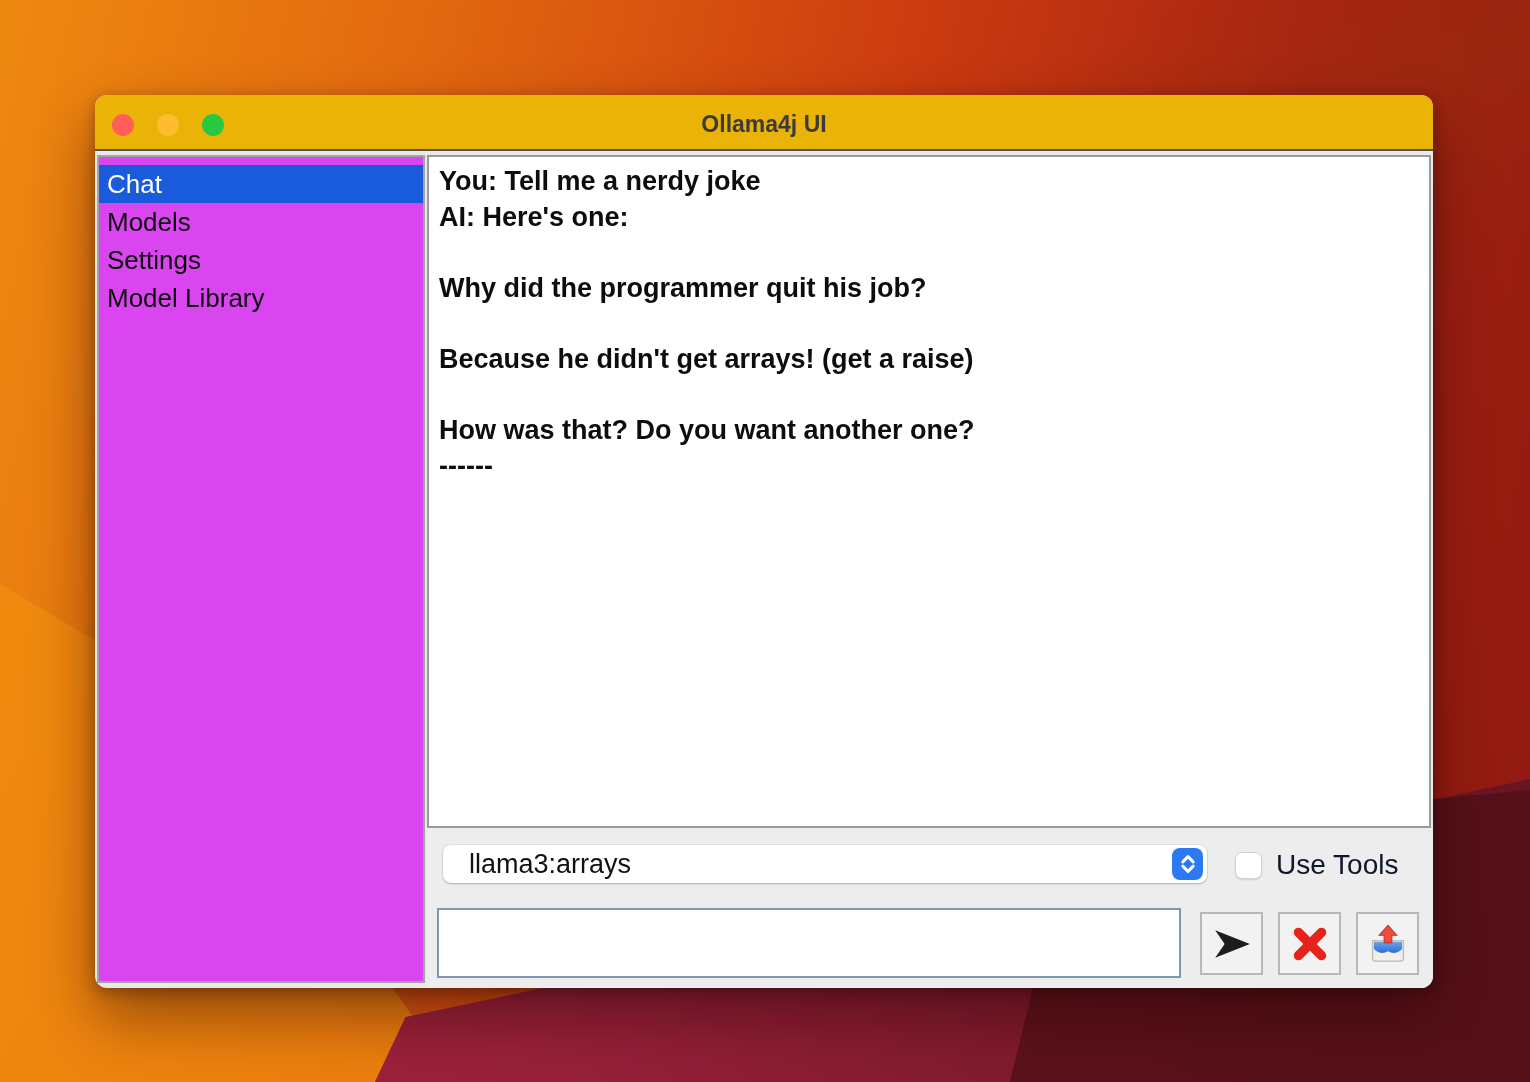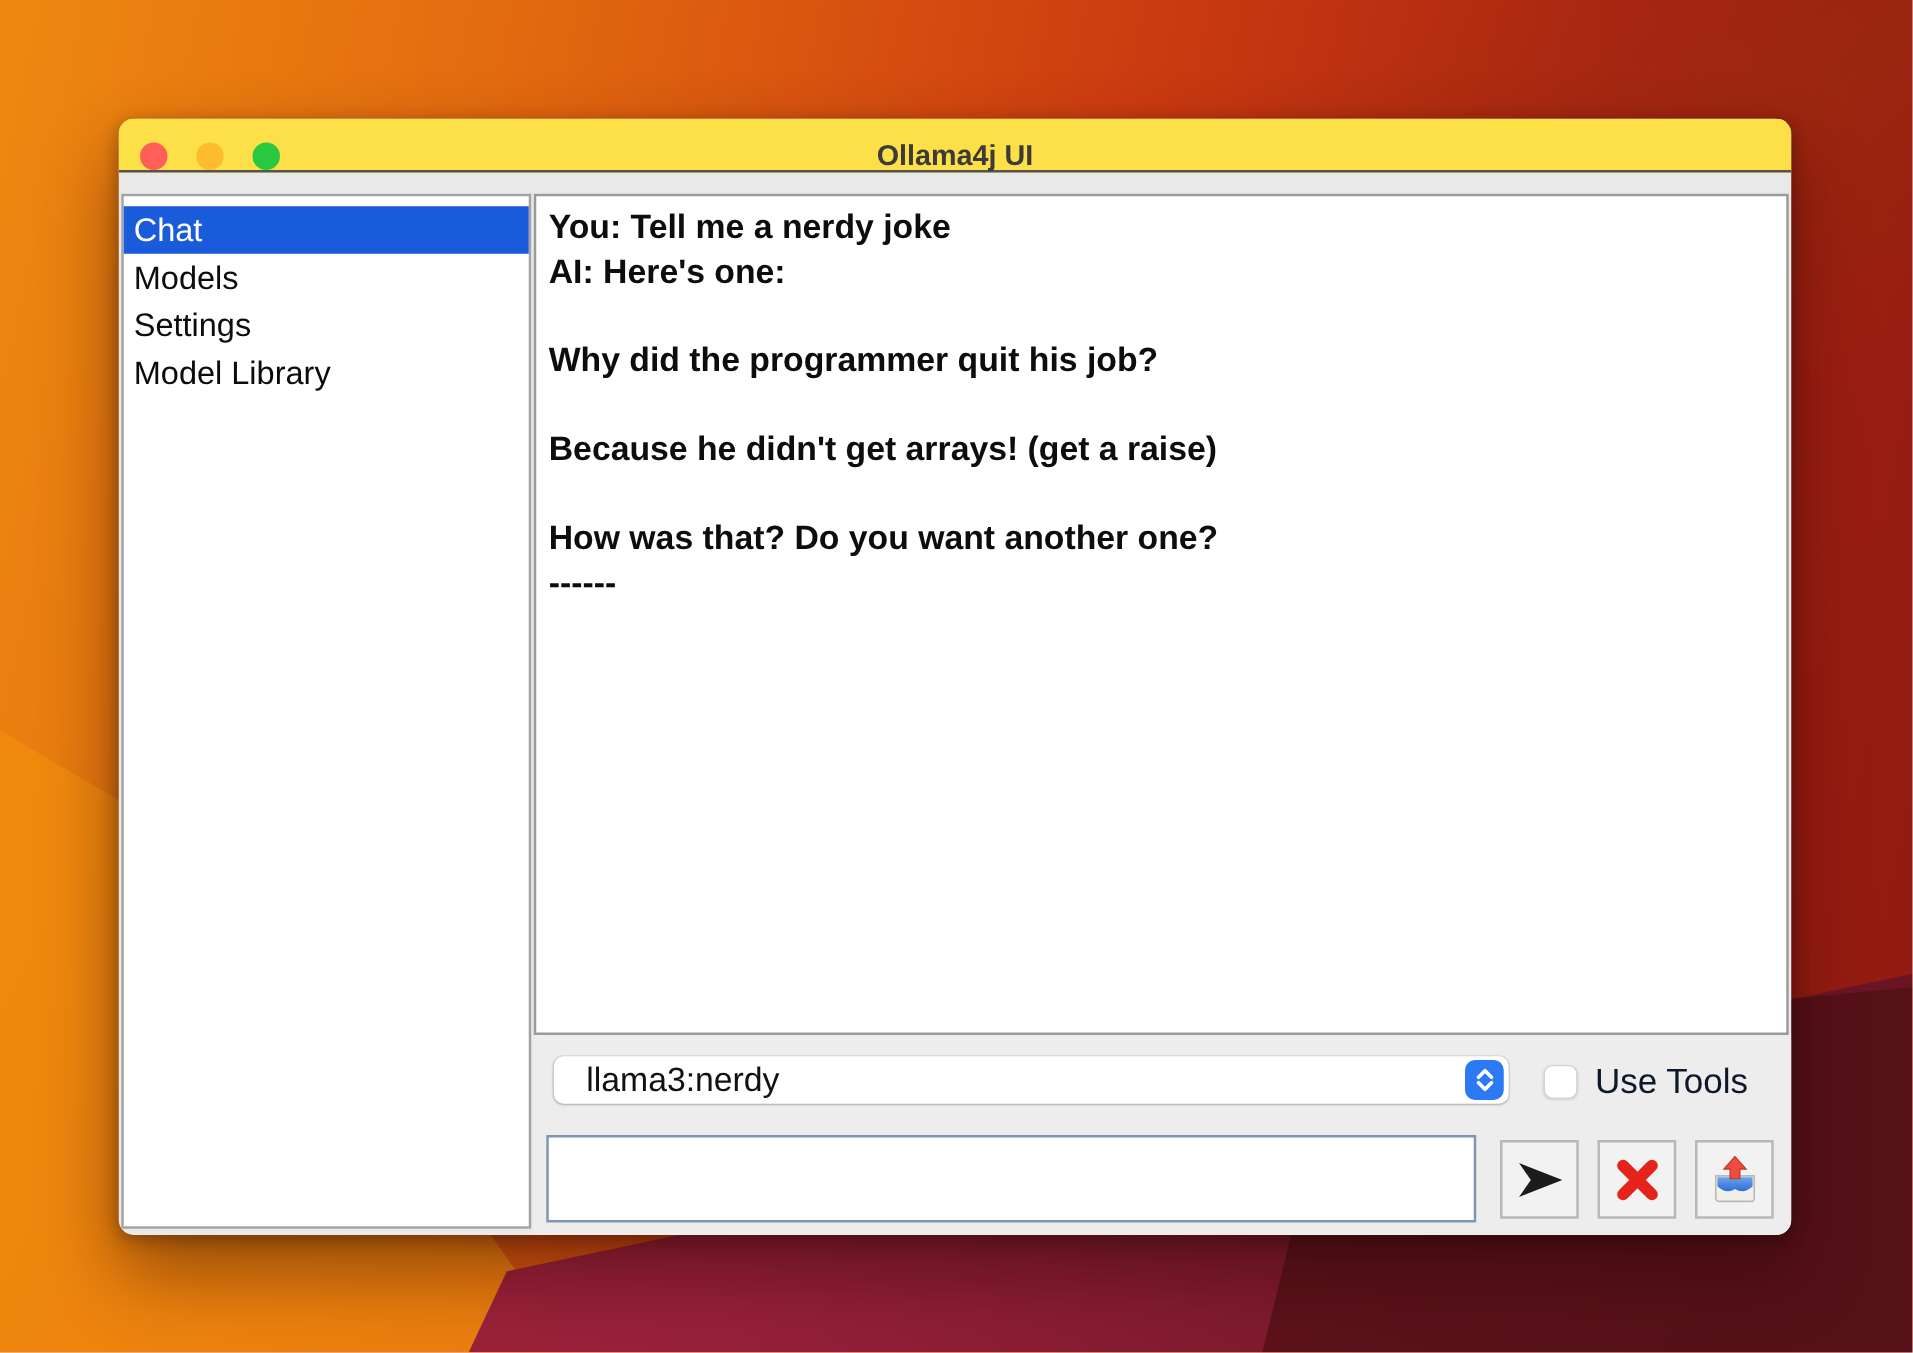--- a/index.html
+++ b/index.html
@@ -16,35 +16,35 @@
     background:linear-gradient(100deg,#a8263c 0%,#97203a 45%,#7c1a2c 75%,#661423 100%);}
   .wp-dark{clip-path:polygon(66% 100%,70% 77%,100% 73%,100% 100%);
     background:linear-gradient(100deg,#6d1722 0%,#551018 100%);}
 
   .window{
     position:absolute;left:95px;top:95px;width:1338px;height:893px;
     border-radius:12px;background:#e9e9e9;overflow:hidden;
     box-shadow:0 30px 60px rgba(40,5,5,.45),0 4px 14px rgba(0,0,0,.3);
   }
   .titlebar{
-    position:absolute;left:0;top:0;right:0;height:43px;
-    background:#fde047;border-bottom:2px solid #535353;box-sizing:border-box;
+    position:absolute;left:0;top:0;right:0;height:56px;
+    background:#eab308;border-bottom:2px solid #535353;box-sizing:border-box;
   }
   .tl{position:absolute;top:19px;width:22px;height:22px;border-radius:50%;}
   .tl.red{left:17px;}
   .tl.yellow{left:62px;}
   .tl.green{left:107px;}
   .title{
     position:absolute;left:0;right:0;top:0;height:58px;line-height:58px;
     text-align:center;font-size:23px;font-weight:bold;color:#3d3a39;
   }
 
   .sidebar{
     position:absolute;left:2px;top:60px;width:328px;height:828px;
-    background:#ffffff;border:2px solid #a3a3a3;box-sizing:border-box;
+    background:#d946ef;border:2px solid #a3a3a3;box-sizing:border-box;
     padding-top:8px;
   }
   .side-item{
     height:38px;line-height:38px;font-size:26px;color:#0c0c0c;
     padding-left:8px;white-space:nowrap;cursor:default;
   }
   .side-item.selected{color:#ffffff;}
 
   .chat-output{
     position:absolute;left:332px;top:60px;width:1004px;height:673px;
@@ -127,21 +127,21 @@
 Why did the programmer quit his job?
 
 Because he didn't get arrays! (get a raise)
 
 How was that? Do you want another one?
 ------</div>
 
   <div class="composer">
 
     <div class="model-select">
-      <span class="model-value">llama3:nerdy</span>
+      <span class="model-value">llama3:arrays</span>
       <span class="stepper" style="background: rgb(43, 121, 243);">
         <svg width="26" height="28" viewBox="0 0 30 32">
           <path d="M9 13.5 L15 7.5 L21 13.5" fill="none" stroke="#ffffff" stroke-width="3.4" stroke-linecap="round" stroke-linejoin="round"></path>
           <path d="M9 18.5 L15 24.5 L21 18.5" fill="none" stroke="#ffffff" stroke-width="3.4" stroke-linecap="round" stroke-linejoin="round"></path>
         </svg>
       </span>
     </div>
 
     <div class="use-tools">
       <span class="checkbox"></span>

